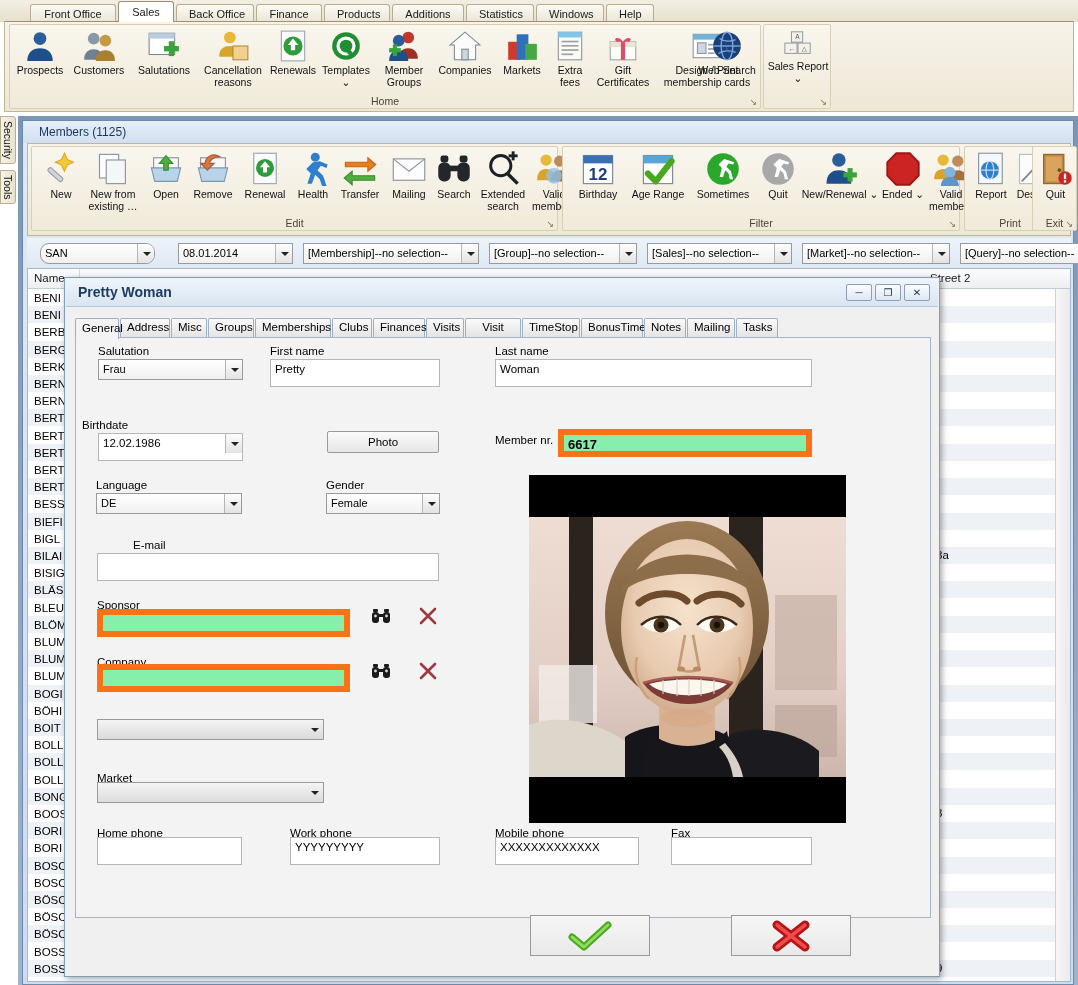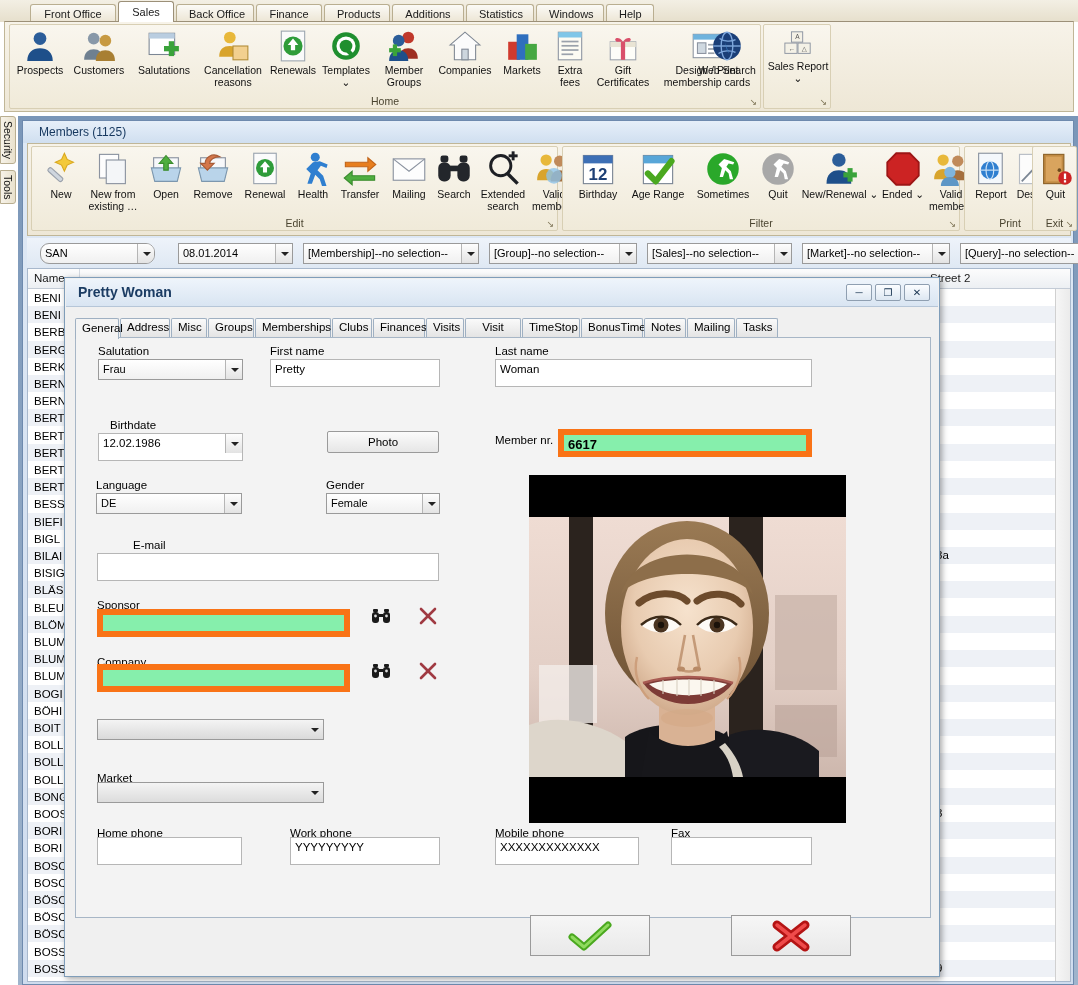--- a/index.html
+++ b/index.html
@@ -592,21 +592,21 @@
     <div class="lbl" style="left:194px; top:7px;">First name</div>
     <div class="txt" style="left:194px; top:21px; width:170px;">
       <span>Pretty</span>
     </div>
 
     <div class="lbl" style="left:419px; top:7px;">Last name</div>
     <div class="txt" style="left:419px; top:21px; width:317px;">
       <span>Woman</span>
     </div>
 
-    <div class="lbl" style="left:34px; top:81px;">Birthdate</div>
+    <div class="lbl" style="left:6px; top:81px;">Birthdate</div>
     <div class="txt" style="left:22px; top:95px; width:145px; padding-right:20px;">
       <span>12.02.1986</span>
       <span class="arw" style="position:absolute; right:0; top:0; width:17px; height:19px; background:linear-gradient(#fdfdfd,#e3e3e3); border-left:1px solid #b5b5b5;">
         <span style="position:absolute; left:5px; top:8px; border-left:4px solid transparent; border-right:4px solid transparent; border-top:4px solid #222;"></span>
       </span>
     </div>
 
     <div class="photo-btn" style="left:251px; top:93px; width:112px; height:22px; line-height:20px;">Photo</div>
 
     <div class="lbl" style="left:419px; top:96px;">Member nr.</div>

